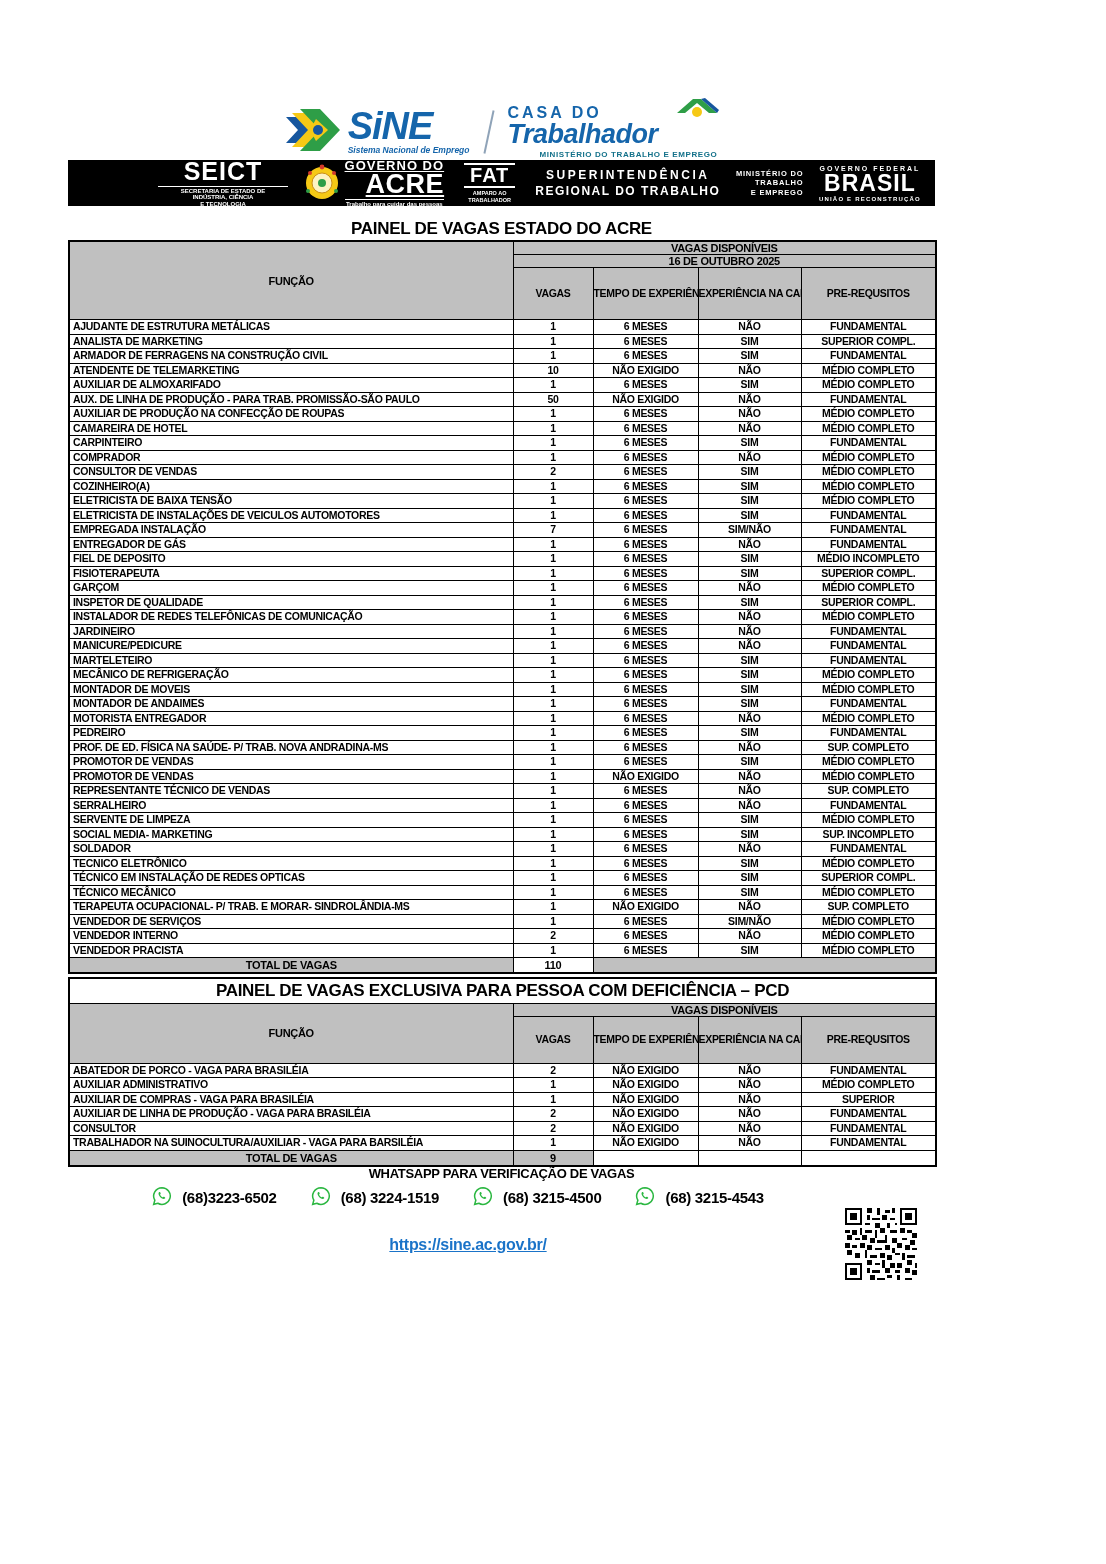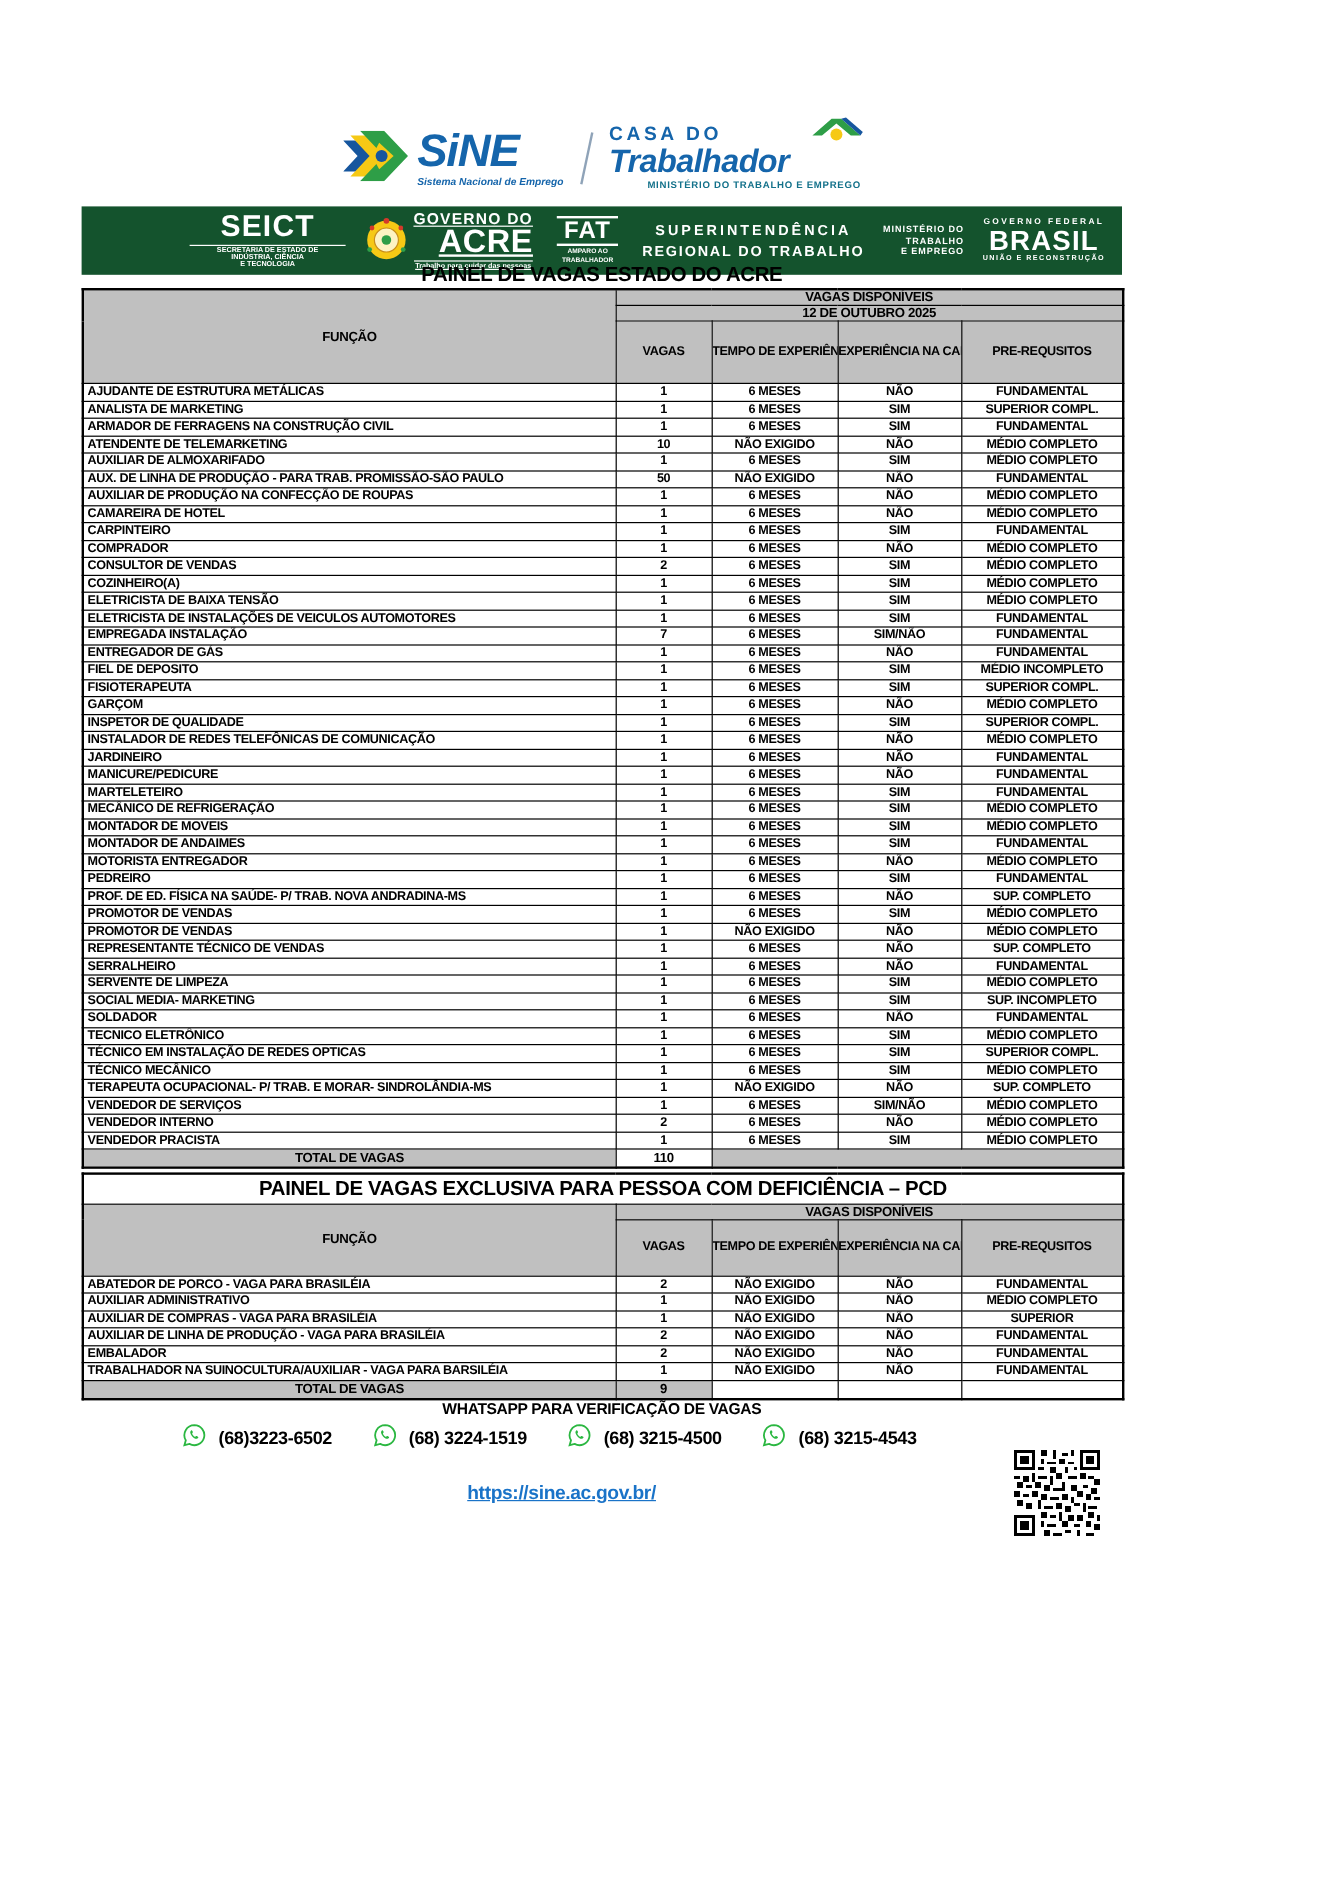--- a/index.html
+++ b/index.html
@@ -15,22 +15,22 @@
   .sine-name { font-size: 38px; font-weight: bold; font-style: italic; color: #1565ab; line-height: 0.9; letter-spacing: -1px; }
   .sine-tag  { font-size: 8.5px; font-weight: bold; font-style: italic; color: #1565ab; margin-top: 2px; }
   .logo-divider { width: 2px; height: 44px; background: #8fa3b8; transform: rotate(12deg); margin: 0 4px; }
   .casa-lockup { position: relative; display: flex; flex-direction: column; align-items: flex-start; }
   .casa-line1 { font-size: 16px; font-weight: bold; color: #1565ab; letter-spacing: 3px; line-height: 1; }
   .casa-line2 { font-size: 27px; font-weight: 900; font-style: italic; color: #1565ab; line-height: 1; letter-spacing: -0.5px; }
   .casa-line3 { font-size: 8px; font-weight: bold; color: #13718a; letter-spacing: 0.6px; margin-top: 2px; padding-left: 32px; }
   .casa-house { position: absolute; right: -4px; top: -8px; }
 
   
-  .banner { position: absolute; top: 172px; left: 68px; width: 867px; height: 57px;
-            background: #14532d; color: #fff; display: flex; align-items: center;
+  .banner { position: absolute; top: 160px; left: 68px; width: 867px; height: 46px;
+            background: #000000; color: #fff; display: flex; align-items: center;
             justify-content: space-between; padding: 3px 14px 3px 90px; }
   .bn-block { display: flex; flex-direction: column; align-items: center; line-height: 1.05; text-align: center; }
   .bn-seict-title { font-size: 25px; font-weight: 900; letter-spacing: 1px; line-height: 1; }
   .bn-seict-sub { font-size: 6px; font-weight: bold; border-top: 1px solid #fff; margin-top: 2px; padding-top: 1px; width: 100%; }
   .bn-acre { display: flex; align-items: center; gap: 5px; }
   .bn-acre-emblem { width: 36px; height: 40px; }
   .bn-acre-text { display: flex; flex-direction: column; align-items: flex-end; line-height: 1; text-decoration: underline; }
   .bn-acre-l1 { font-size: 13px; font-weight: bold; letter-spacing: 1px; }
   .bn-acre-l2 { font-size: 27px; font-weight: 900; letter-spacing: 0.5px; line-height: 0.95; }
   .bn-acre-tag { font-size: 6px; font-weight: bold; border-top: 1px solid #fff; margin-top: 2px; padding-top: 1px; width: 100%; text-align: center; }
@@ -179,21 +179,21 @@
         <col style="width:105px">
         <col style="width:103px">
         <col style="width:135px">
     </colgroup>
     <thead>
       <tr>
         <th class="funcao-h" rowspan="3">FUNÇÃO</th>
         <th class="gh" colspan="4">VAGAS DISPONÍVEIS</th>
       </tr>
       <tr>
-        <th class="gh" colspan="4">12 DE OUTUBRO 2025</th>
+        <th class="gh" colspan="4">16 DE OUTUBRO 2025</th>
       </tr>
       <tr style="height:52px;">
         <th class="colh">VAGAS</th>
         <th class="colh">TEMPO DE EXPERIÊNCIA</th>
         <th class="colh">EXPERIÊNCIA NA CARTEIRA DE TRABALHO</th>
         <th class="colh">PRE-REQUSITOS</th>
       </tr>
     </thead>
     <tbody id="main-rows">
         <tr>
@@ -560,21 +560,21 @@
           <td class="cell-center">SUPERIOR</td>
         </tr>
         <tr>
           <td class="cell-funcao">AUXILIAR DE LINHA DE PRODUÇÃO - VAGA PARA BRASILÉIA</td>
           <td class="cell-center">2</td>
           <td class="cell-center">NÃO EXIGIDO</td>
           <td class="cell-center">NÃO</td>
           <td class="cell-center">FUNDAMENTAL</td>
         </tr>
         <tr>
-          <td class="cell-funcao">EMBALADOR</td>
+          <td class="cell-funcao">CONSULTOR</td>
           <td class="cell-center">2</td>
           <td class="cell-center">NÃO EXIGIDO</td>
           <td class="cell-center">NÃO</td>
           <td class="cell-center">FUNDAMENTAL</td>
         </tr>
         <tr>
           <td class="cell-funcao">TRABALHADOR NA SUINOCULTURA/AUXILIAR - VAGA PARA BARSILÉIA</td>
           <td class="cell-center">1</td>
           <td class="cell-center">NÃO EXIGIDO</td>
           <td class="cell-center">NÃO</td>

